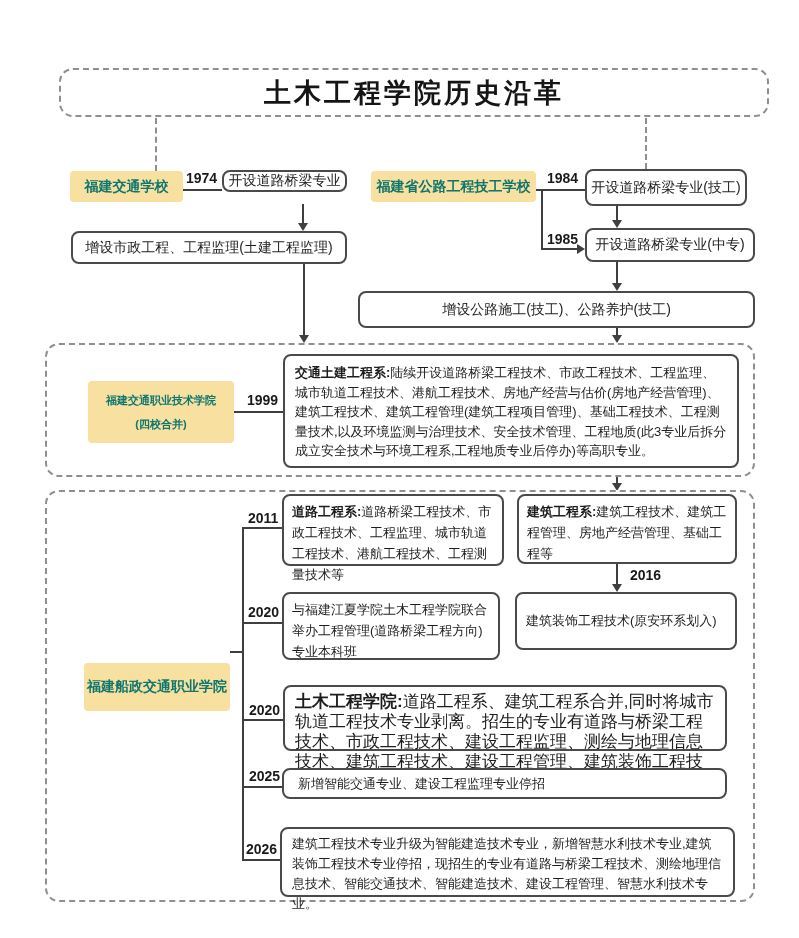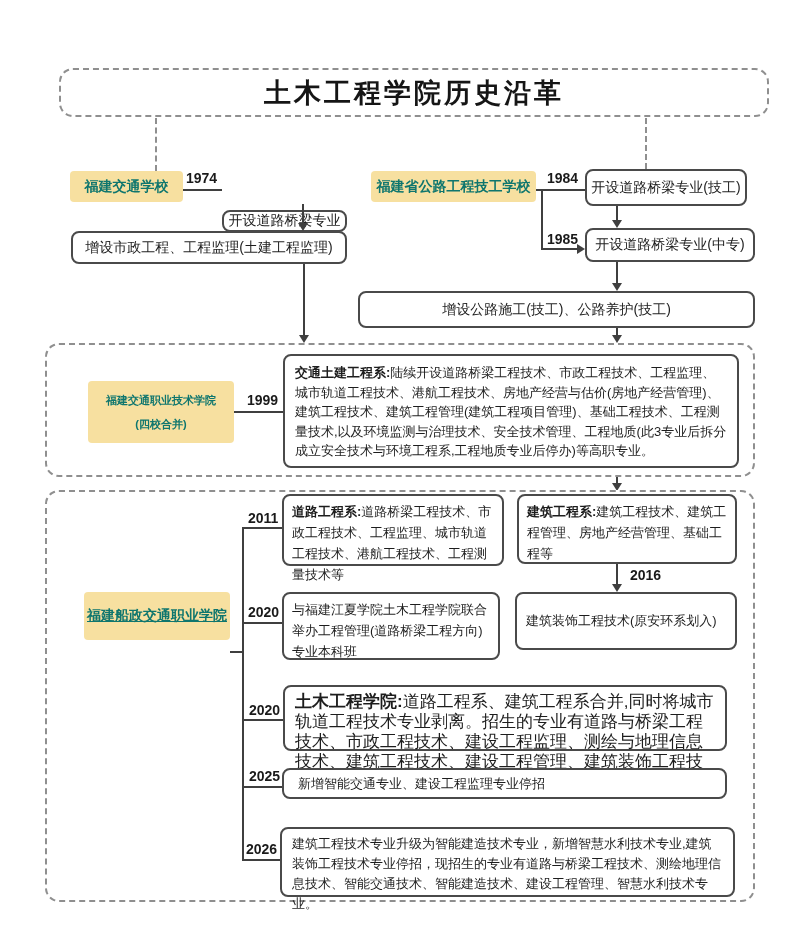--- a/index.html
+++ b/index.html
@@ -44,21 +44,21 @@
     <span>土木工程学院历史沿革</span>
   </div>
   <div class="abs vdash" style="left:155px;top:118px;height:53px;"></div>
   <div class="abs vdash" style="left:645px;top:118px;height:51px;"></div>
 
   <div class="abs ybox" style="left:70px;top:171px;width:113px;height:31px;">
     <span>福建交通学校</span>
   </div>
   <div class="abs year" style="left:186px;top:170px;">1974</div>
   <div class="abs hline" style="left:183px;top:189px;width:39px;"></div>
-  <div class="abs wbox centerbox" style="left:222px;top:170px;width:125px;height:22px;margin-top:40px;">
+  <div class="abs wbox centerbox" style="left:222px;top:170px;width:125px;height:22px;">
     <span>开设道路桥梁专业</span>
   </div>
   <div class="abs vline" style="left:302px;top:204px;height:19px;"></div>
   <div class="abs arrow-down" style="left:298px;top:223px;"></div>
   <div class="abs wbox centerbox" style="left:71px;top:231px;width:276px;height:33px;">
     <span>增设市政工程、工程监理(土建工程监理)</span>
   </div>
   <div class="abs vline" style="left:303px;top:264px;height:71px;"></div>
   <div class="abs arrow-down" style="left:299px;top:335px;"></div>
 
@@ -95,21 +95,21 @@
   <div class="abs year" style="left:247px;top:392px;">1999</div>
   <div class="abs hline" style="left:234px;top:411px;width:49px;"></div>
   <div class="abs wbox para" style="left:283px;top:354px;width:456px;height:114px;">
     <span class="lead">交通土建工程系:</span><span>陆续开设道路桥梁工程技术、市政工程技术、工程监理、城市轨道工程技术、港航工程技术、房地产经营与估价(房地产经营管理)、建筑工程技术、建筑工程管理(建筑工程项目管理)、基础工程技术、工程测量技术,以及环境监测与治理技术、安全技术管理、工程地质(此3专业后拆分成立安全技术与环境工程系,工程地质专业后停办)等高职专业。</span>
   </div>
   <div class="abs vline" style="left:616px;top:477px;height:6px;"></div>
   <div class="abs arrow-down" style="left:612px;top:483px;"></div>
 
   <div class="abs dashed-container" style="left:45px;top:490px;width:710px;height:412px;"></div>
 
-  <div class="abs ybox" style="left:84px;top:592px;width:146px;height:48px;white-space:nowrap;text-decoration:underline;">
+  <div class="abs ybox" style="left:84px;top:663px;width:146px;height:48px;white-space:nowrap;">
     <span>福建船政交通职业学院</span>
   </div>
   <div class="abs hline" style="left:230px;top:651px;width:12px;"></div>
   <div class="abs vline" style="left:242px;top:528px;height:332px;"></div>
 
   <div class="abs year" style="left:248px;top:510px;">2011</div>
   <div class="abs hline" style="left:242px;top:527px;width:40px;"></div>
   <div class="abs wbox para2" style="left:282px;top:494px;width:222px;height:72px;">
     <span class="lead">道路工程系:</span><span>道路桥梁工程技术、市政工程技术、工程监理、城市轨道工程技术、港航工程技术、工程测量技术等</span>
   </div>

